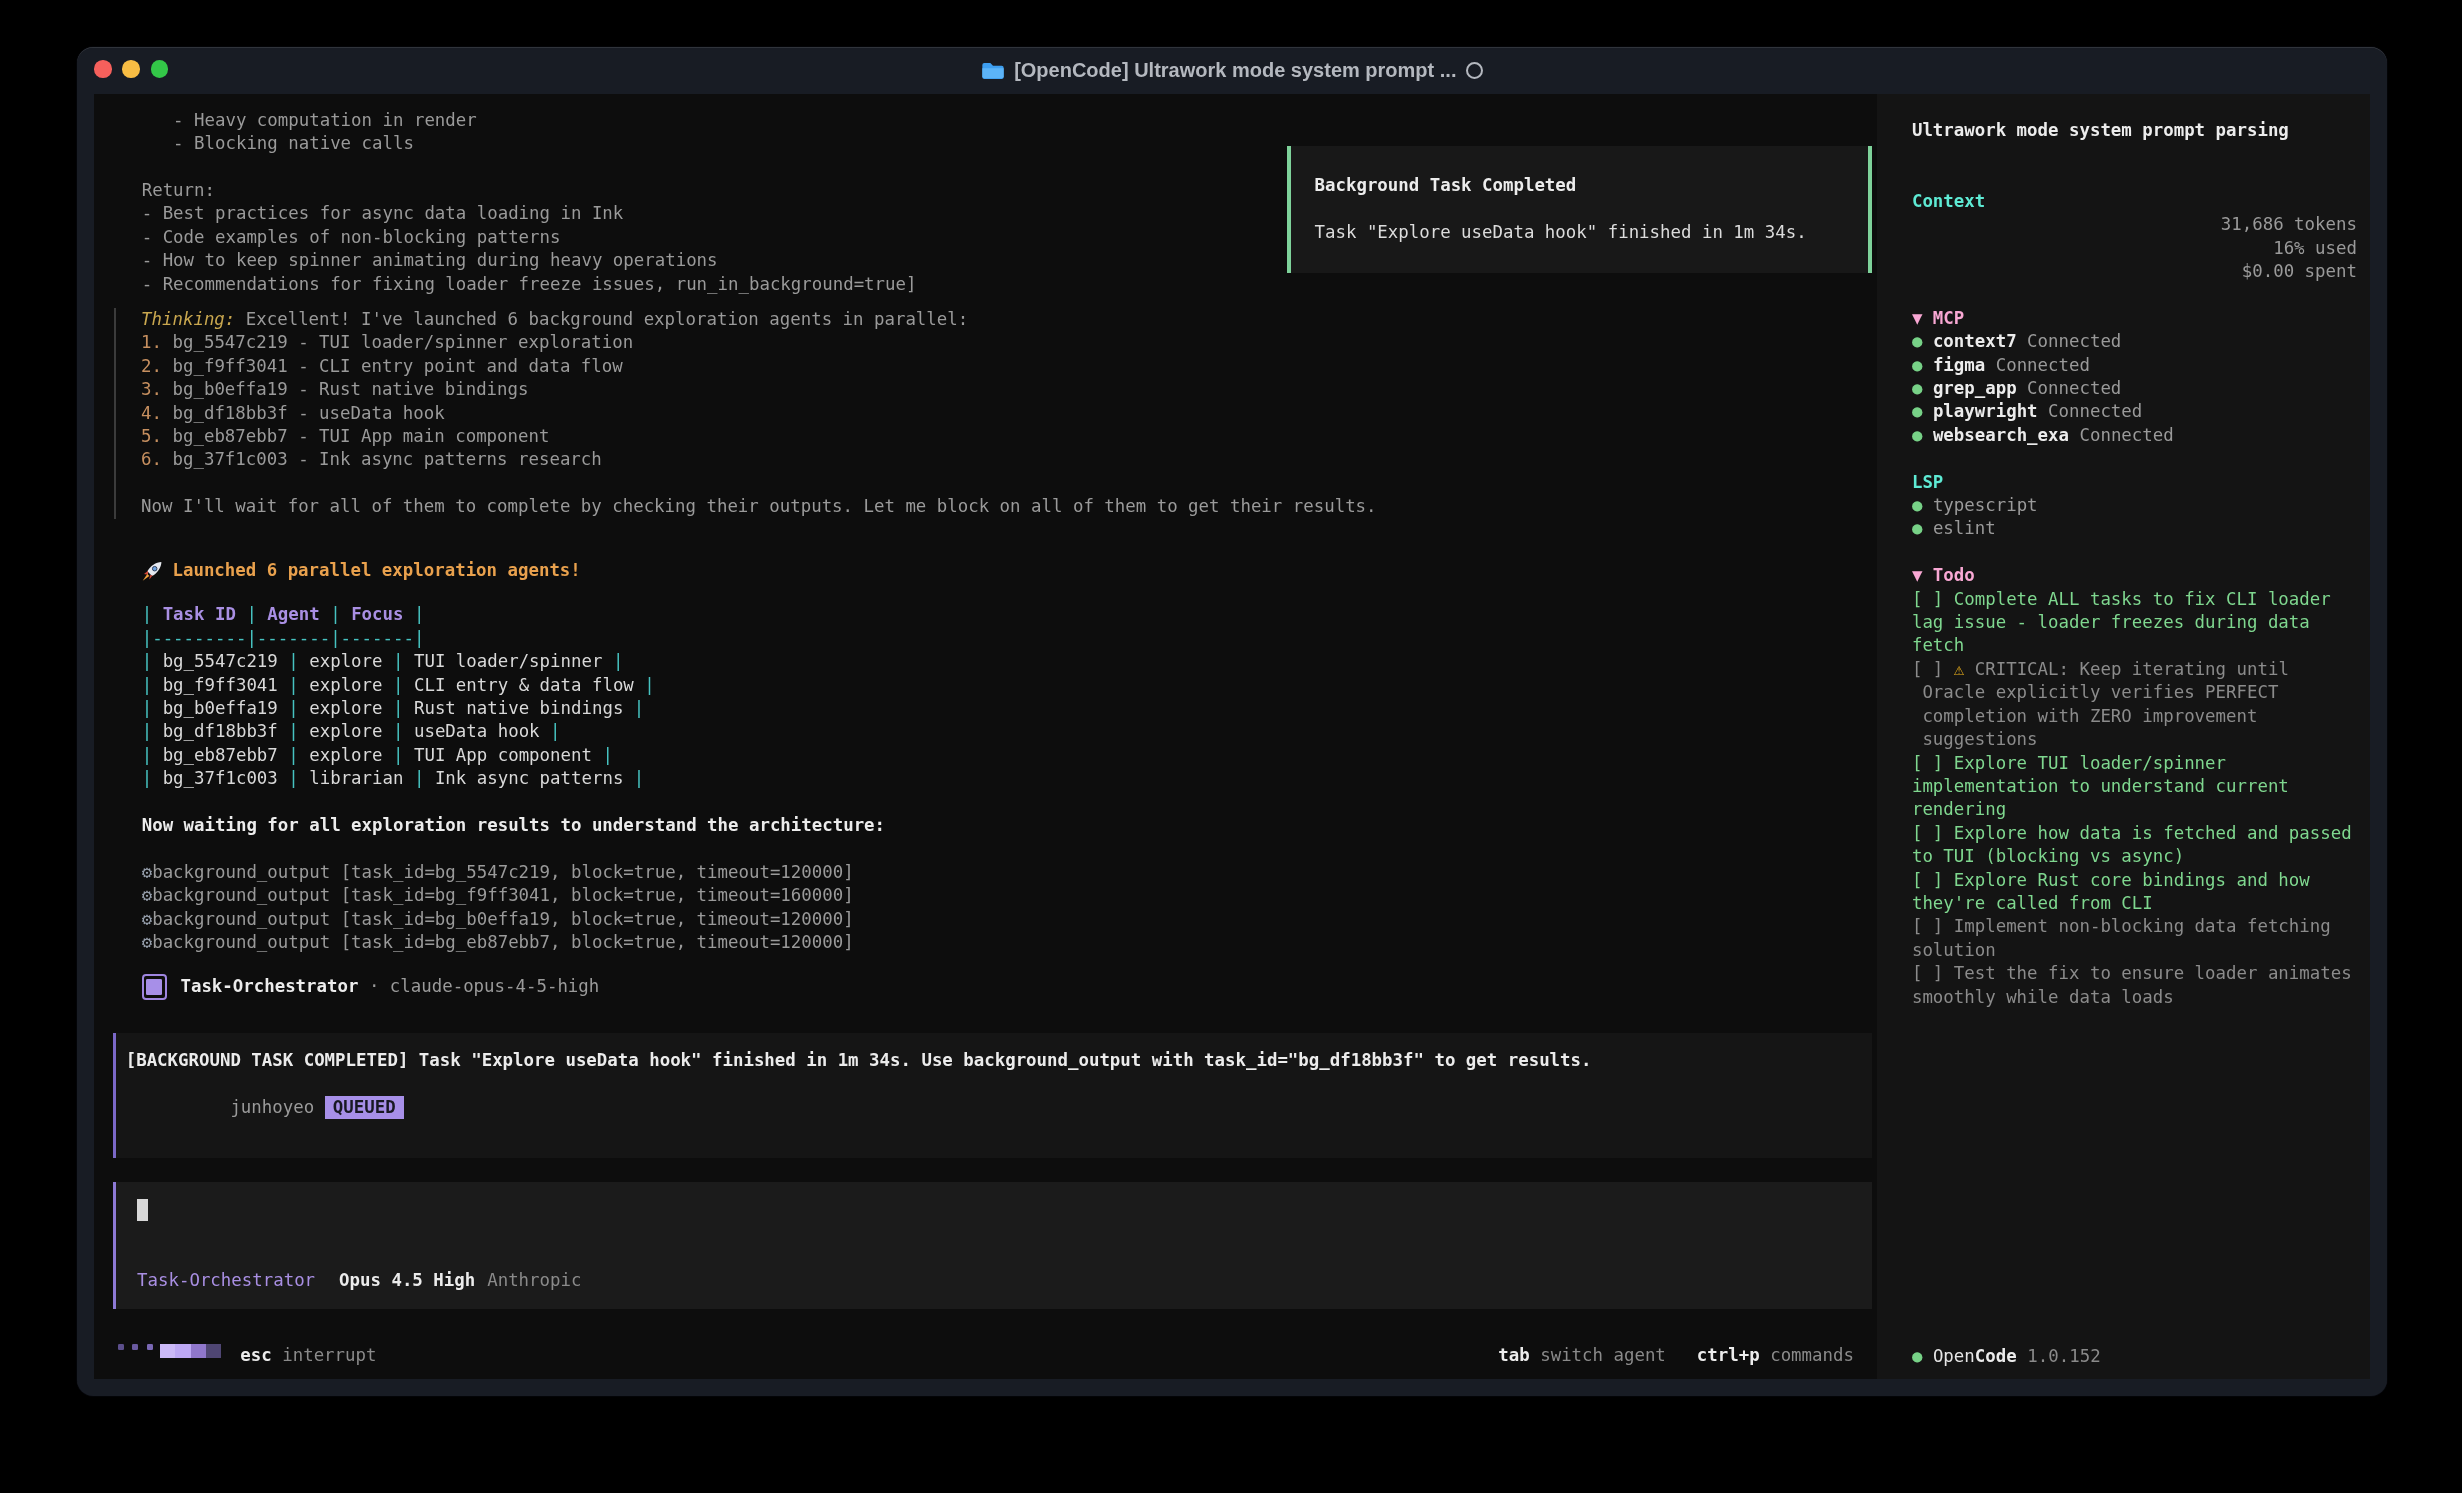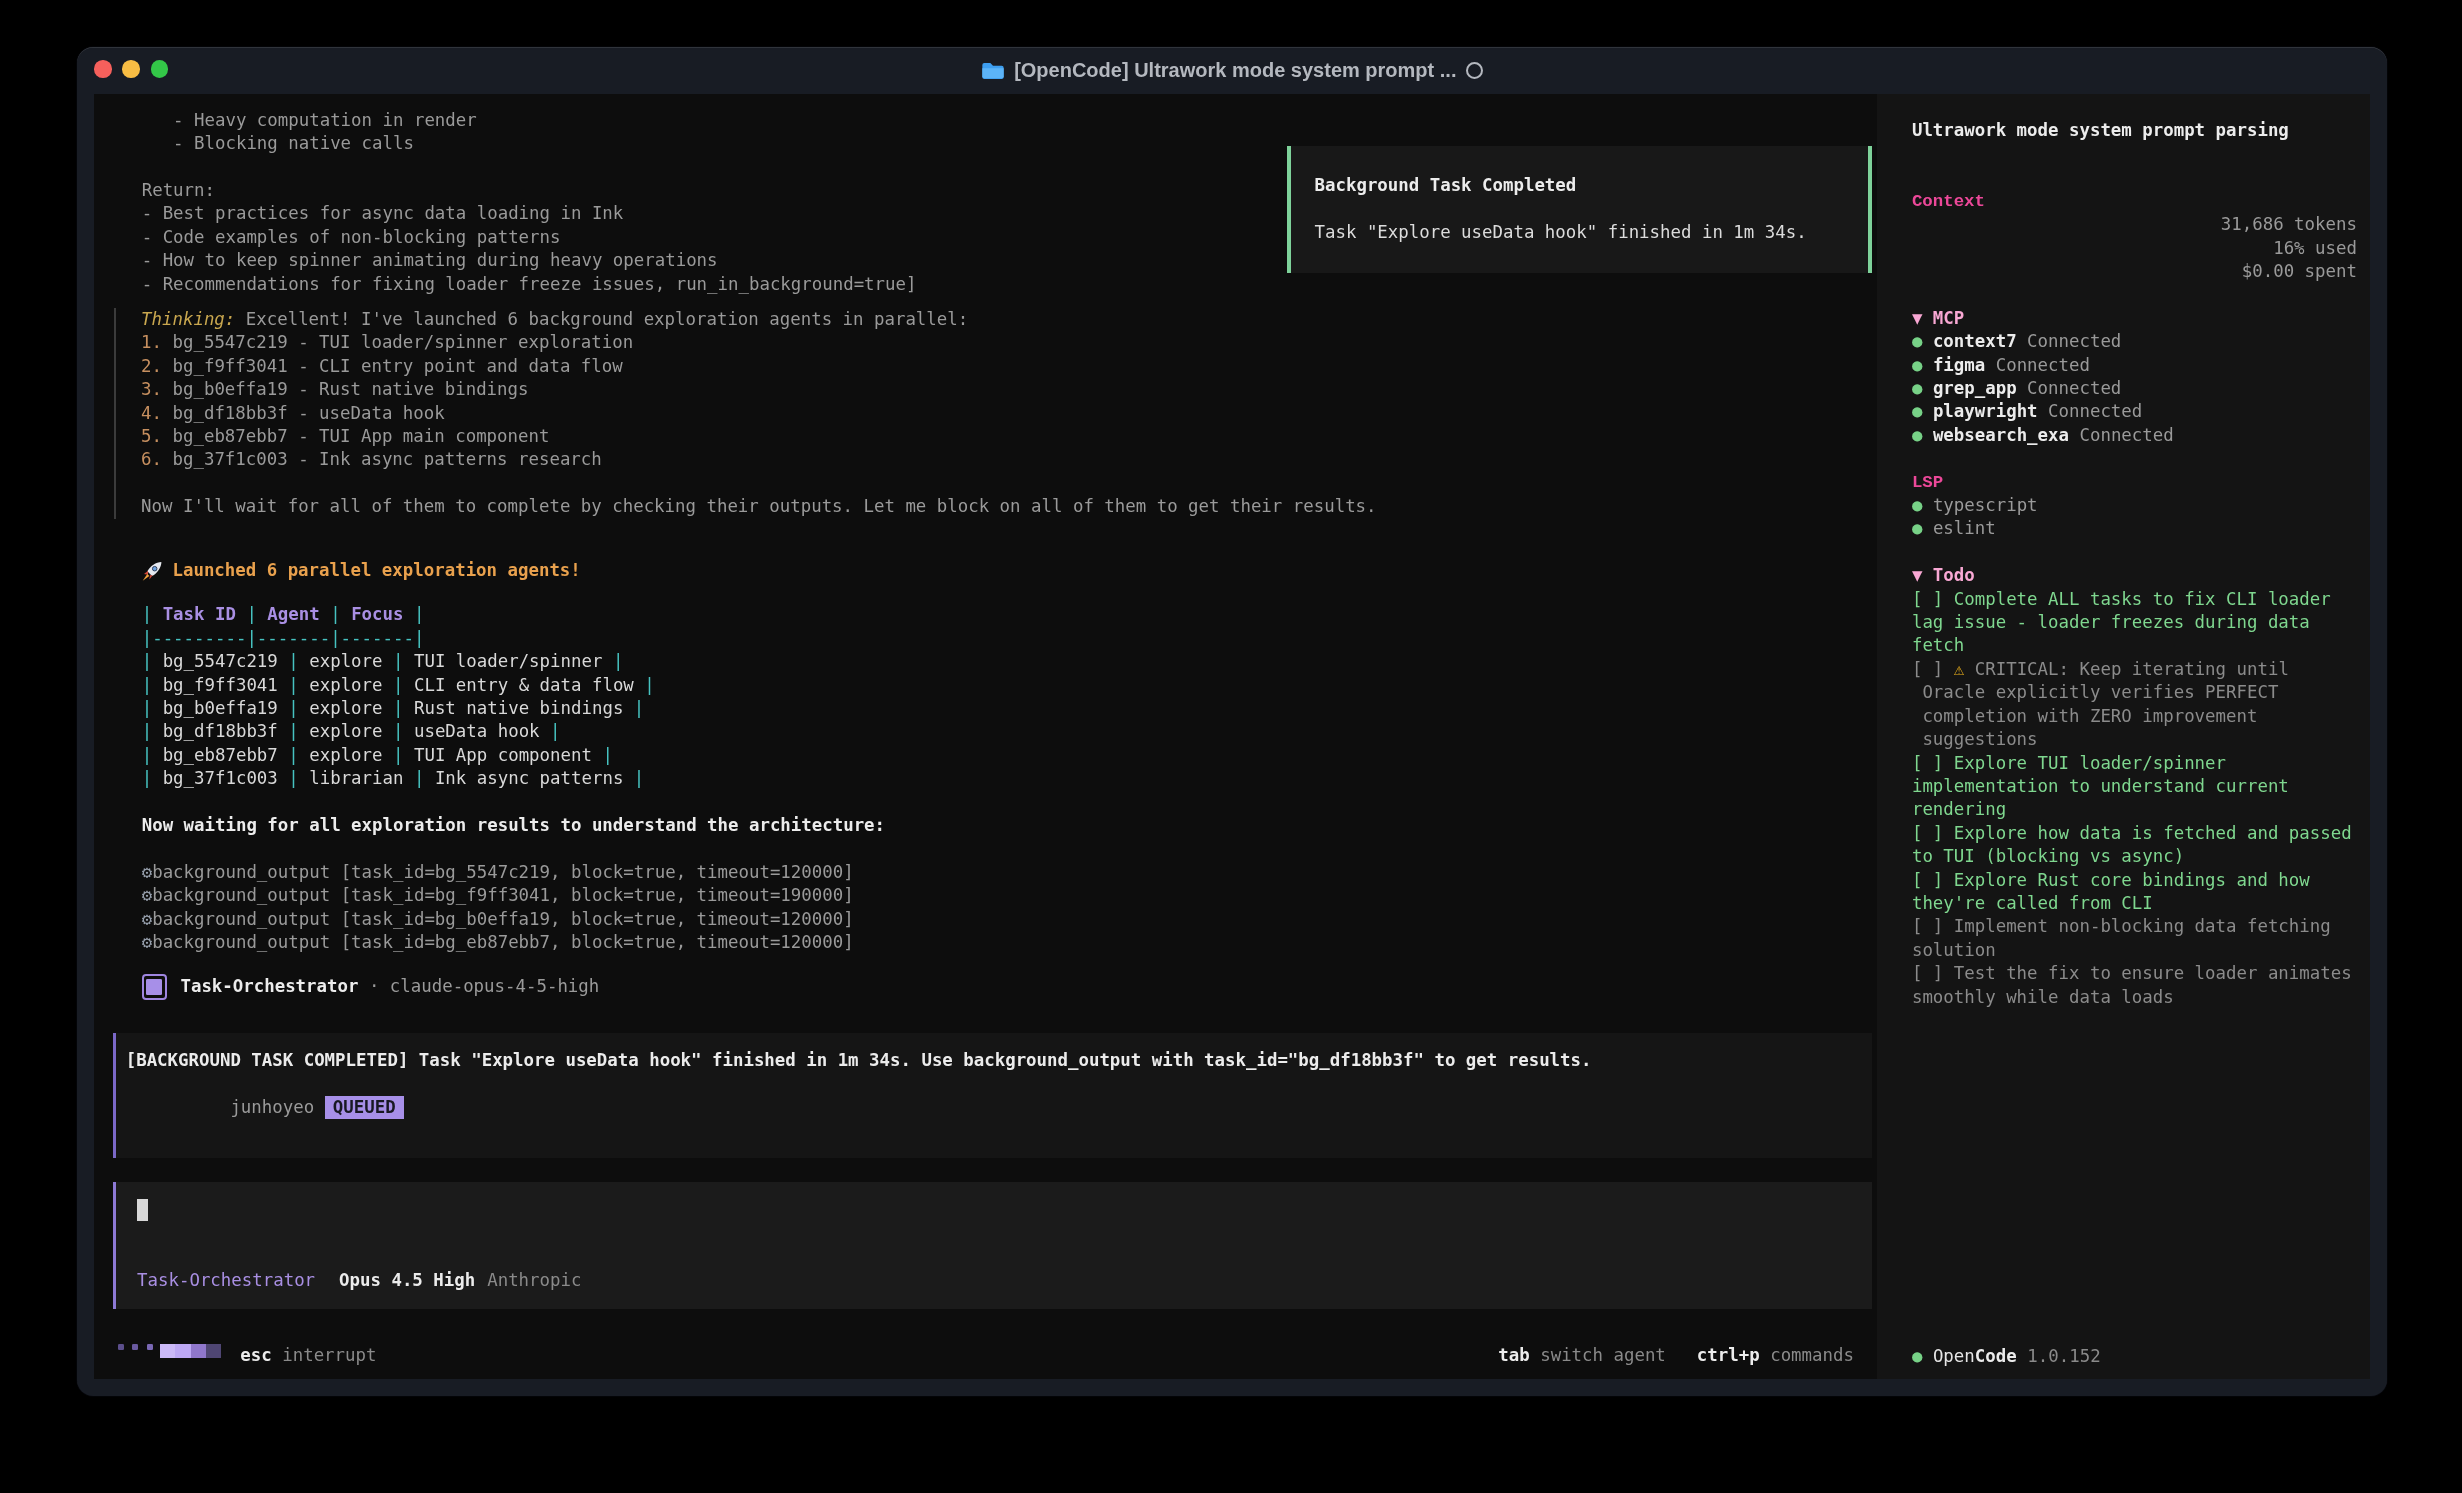--- a/index.html
+++ b/index.html
@@ -55,21 +55,21 @@
   .status-right{margin-left:auto;display:flex;align-items:center;}
   .status-gap{width:31px;}
   
   .notif{position:absolute;top:52px;right:5.4px;width:529px;background:#181818;
          border-left:4px solid #7ed29a;border-right:4px solid #7ed29a;padding:28px 24px 29px 24px;}
   .notif-title{color:#ececec;font-weight:bold;}
   .notif-body{color:#dcdcdc;margin-top:23.4px;}
   
   .sb-title{color:#ececec;font-weight:bold;margin-bottom:47px;}
   .sb-header{color:#f9a8d4;font-weight:bold;}
-  .sb-plain-header{color:#ec4899;font-weight:bold;font-family:Liberation Mono, monospace;}
+  .sb-plain-header{color:#5eead4;font-weight:bold;}
   .sb-section{margin-bottom:23.4px;}
   .todo-line{white-space:pre-wrap;min-height:23.4px;}
   .hang{padding-left:1ch;text-indent:-1ch;}
   .sb-footer{margin-top:auto;display:flex;align-items:center;}
   .brand-open{color:#e6e6e6;} .brand-code{color:#ececec;font-weight:bold;}
   .brand-ver{color:#8a8a8a;margin-left:10.7px;}
 </style>
 </head>
 <body>
 
@@ -136,21 +136,21 @@
           <div class="line"><span class="te">| </span><span class="w">bg_b0effa19</span><span class="te"> | </span><span class="w">explore</span><span class="te"> | </span><span class="w">Rust native bindings</span><span class="te"> |</span></div>
           <div class="line"><span class="te">| </span><span class="w">bg_df18bb3f</span><span class="te"> | </span><span class="w">explore</span><span class="te"> | </span><span class="w">useData hook</span><span class="te"> |</span></div>
           <div class="line"><span class="te">| </span><span class="w">bg_eb87ebb7</span><span class="te"> | </span><span class="w">explore</span><span class="te"> | </span><span class="w">TUI App component</span><span class="te"> |</span></div>
           <div class="line"><span class="te">| </span><span class="w">bg_37f1c003</span><span class="te"> | </span><span class="w">librarian</span><span class="te"> | </span><span class="w">Ink async patterns</span><span class="te"> |</span></div>
         </div>
 
       <div class="now-line wb">Now waiting for all exploration results to understand the architecture:</div>
 
       <div class="bg-block">
           <div class="line"><span class="gear">⚙</span><span class="g">background_output [task_id=bg_5547c219, block=true, timeout=120000]</span></div>
-          <div class="line"><span class="gear">⚙</span><span class="g">background_output [task_id=bg_f9ff3041, block=true, timeout=190000]</span></div>
+          <div class="line"><span class="gear">⚙</span><span class="g">background_output [task_id=bg_f9ff3041, block=true, timeout=160000]</span></div>
           <div class="line"><span class="gear">⚙</span><span class="g">background_output [task_id=bg_b0effa19, block=true, timeout=120000]</span></div>
           <div class="line"><span class="gear">⚙</span><span class="g">background_output [task_id=bg_eb87ebb7, block=true, timeout=120000]</span></div>
         </div>
 
       <div class="agent-line">
         <span class="sq-icon">
             <div></div>
           </span>
         <span>
           <span class="wb">Task-Orchestrator</span><span class="g"> · claude-opus-4-5-high</span>

